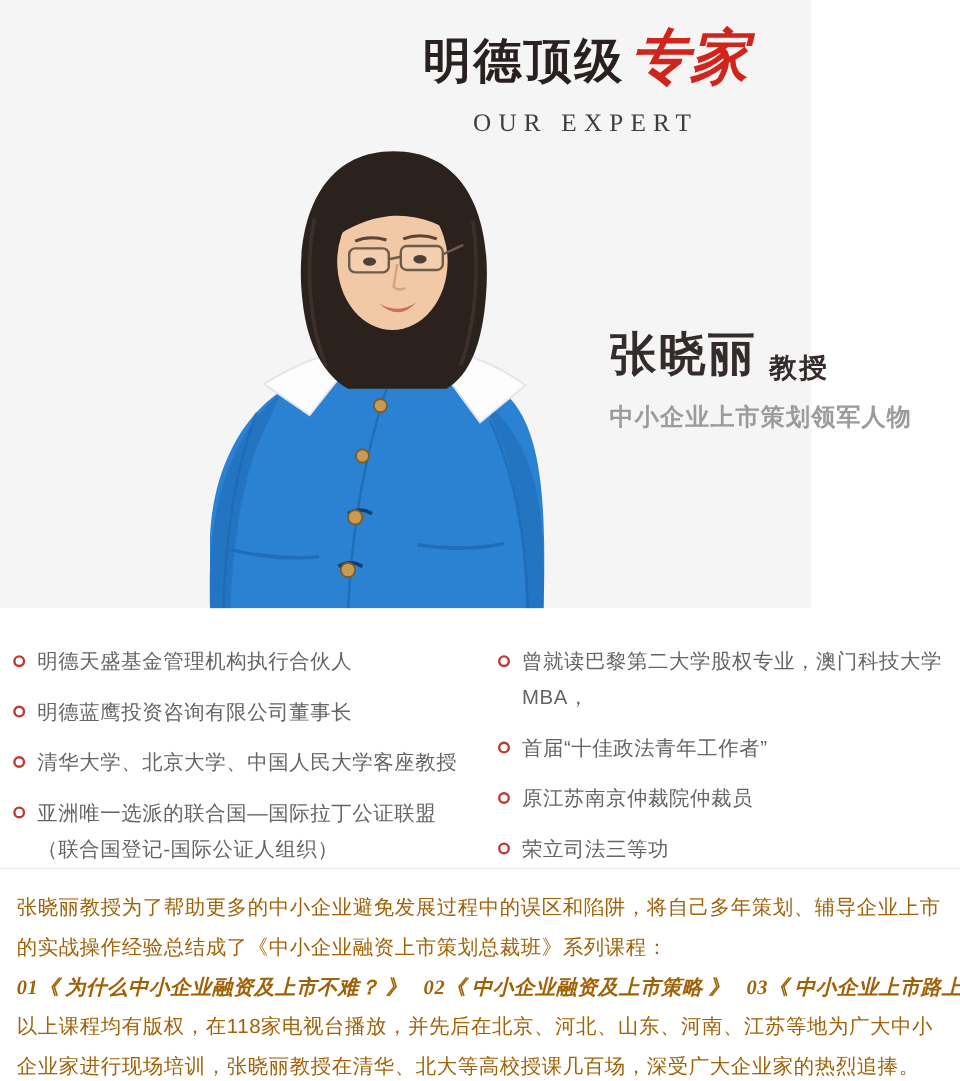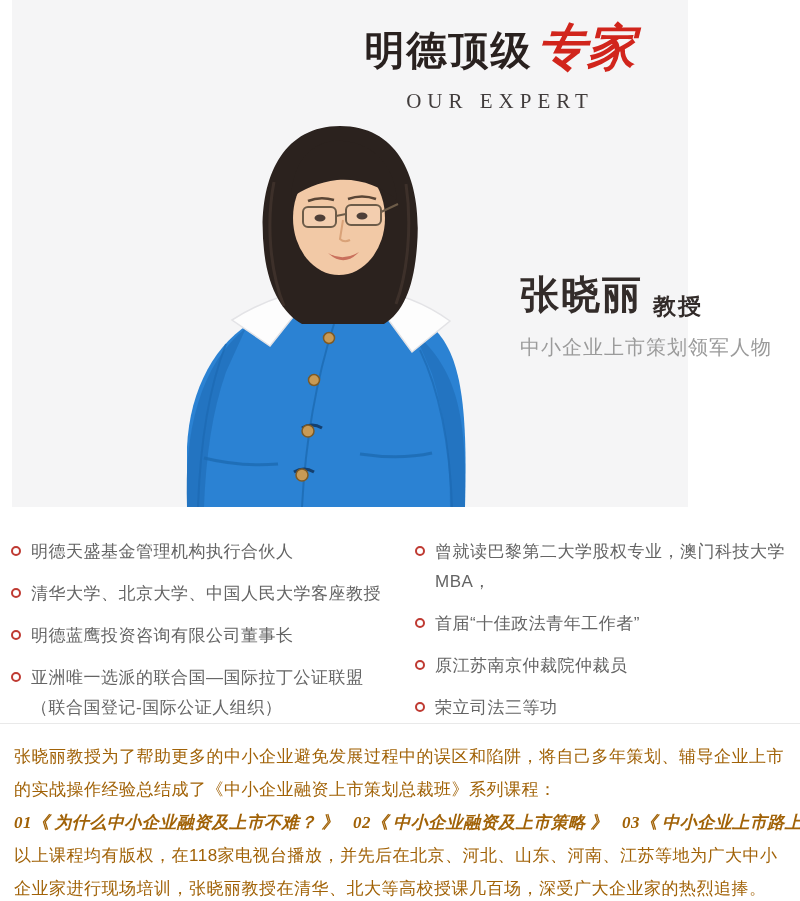--- a/index.html
+++ b/index.html
@@ -2,35 +2,35 @@
 <html><head>
 <meta charset="utf-8">
 <style>
   html,body{margin:0;padding:0;}
   body{
     width:800px;height:901px;position:relative;overflow:hidden;
     background:#ffffff;
     font-family:"Liberation Sans","DejaVu Sans",sans-serif;
   }
   
-  .hero{position:absolute;left:12px;top:0;width:644px;height:507px;background:#f5f5f6;padding-left:32px;}
+  .hero{position:absolute;left:0;top:0;width:644px;height:507px;background:#f5f5f6;padding-left:32px;}
   .brand{position:absolute;left:0;top:22px;width:800px;text-align:center;transform:translateX(88px);}
   .brand-main{font-family:"Liberation Serif","DejaVu Serif",serif;line-height:52px;white-space:nowrap;}
   .brand-black{font-size:40px;font-weight:bold;color:#29211f;letter-spacing:2px;}
   .brand-red{font-size:49px;font-weight:bold;font-style:italic;color:#d1251c;margin-left:5px;}
   .brand-sub{margin-top:4px;font-family:"Liberation Serif","DejaVu Serif",serif;
     font-size:21px;letter-spacing:6px;color:#413c3c;}
   
   .portrait{position:absolute;left:150px;top:112px;width:320px;height:395px;}
   
   .namecard{position:absolute;left:508px;top:268px;white-space:nowrap;}
   .name-row{display:flex;align-items:flex-end;}
   .expert-name{font-family:"Liberation Serif","DejaVu Serif",serif;font-size:39px;font-weight:900;color:#332c2a;letter-spacing:2px;}
   .expert-honorific{font-size:23px;font-weight:bold;color:#332c2a;margin-left:10px;letter-spacing:2px;}
-  .tagline{margin-top:12px;font-size:20px;color:#9b9b9b;letter-spacing:1px;}
+  .tagline{margin-top:12px;font-size:20px;color:#9b9b9b;letter-spacing:1px;font-weight:bold;}
   
   .creds{position:absolute;left:0;top:507px;width:796px;background:#ffffff;padding-top:30px;}
   .creds-inner{display:flex;}
   .col{box-sizing:border-box;}
   .col-left{width:408px;padding-left:10px;}
   .col-right{width:392px;padding-left:8px;}
   .creds ul{list-style:none;margin:0;padding:0;}
   .creds li{position:relative;padding-left:21px;margin-bottom:12px;
     font-size:17px;color:#646464;line-height:30px;letter-spacing:0.5px;}
   .bullet{position:absolute;left:1px;top:9px;width:6px;height:6px;
@@ -120,25 +120,25 @@
 <div class="creds">
   <div class="creds-inner">
     <div class="col col-left">
       <ul>
         <li>
           <span class="bullet"></span>
           <span class="cred-line">明德天盛基金管理机构执行合伙人</span>
         </li>
         <li>
           <span class="bullet"></span>
-          <span class="cred-line">清华大学、北京大学、中国人民大学客座教授</span>
+          <span class="cred-line">明德蓝鹰投资咨询有限公司董事长</span>
         </li>
         <li>
           <span class="bullet"></span>
-          <span class="cred-line">明德蓝鹰投资咨询有限公司董事长</span>
+          <span class="cred-line">清华大学、北京大学、中国人民大学客座教授</span>
         </li>
         <li>
           <span class="bullet"></span>
           <span class="cred-line">亚洲唯一选派的联合国—国际拉丁公证联盟</span>
           <span class="cred-line">（联合国登记-国际公证人组织）</span>
         </li>
       </ul>
     </div>
     <div class="col col-right">
       <ul>

